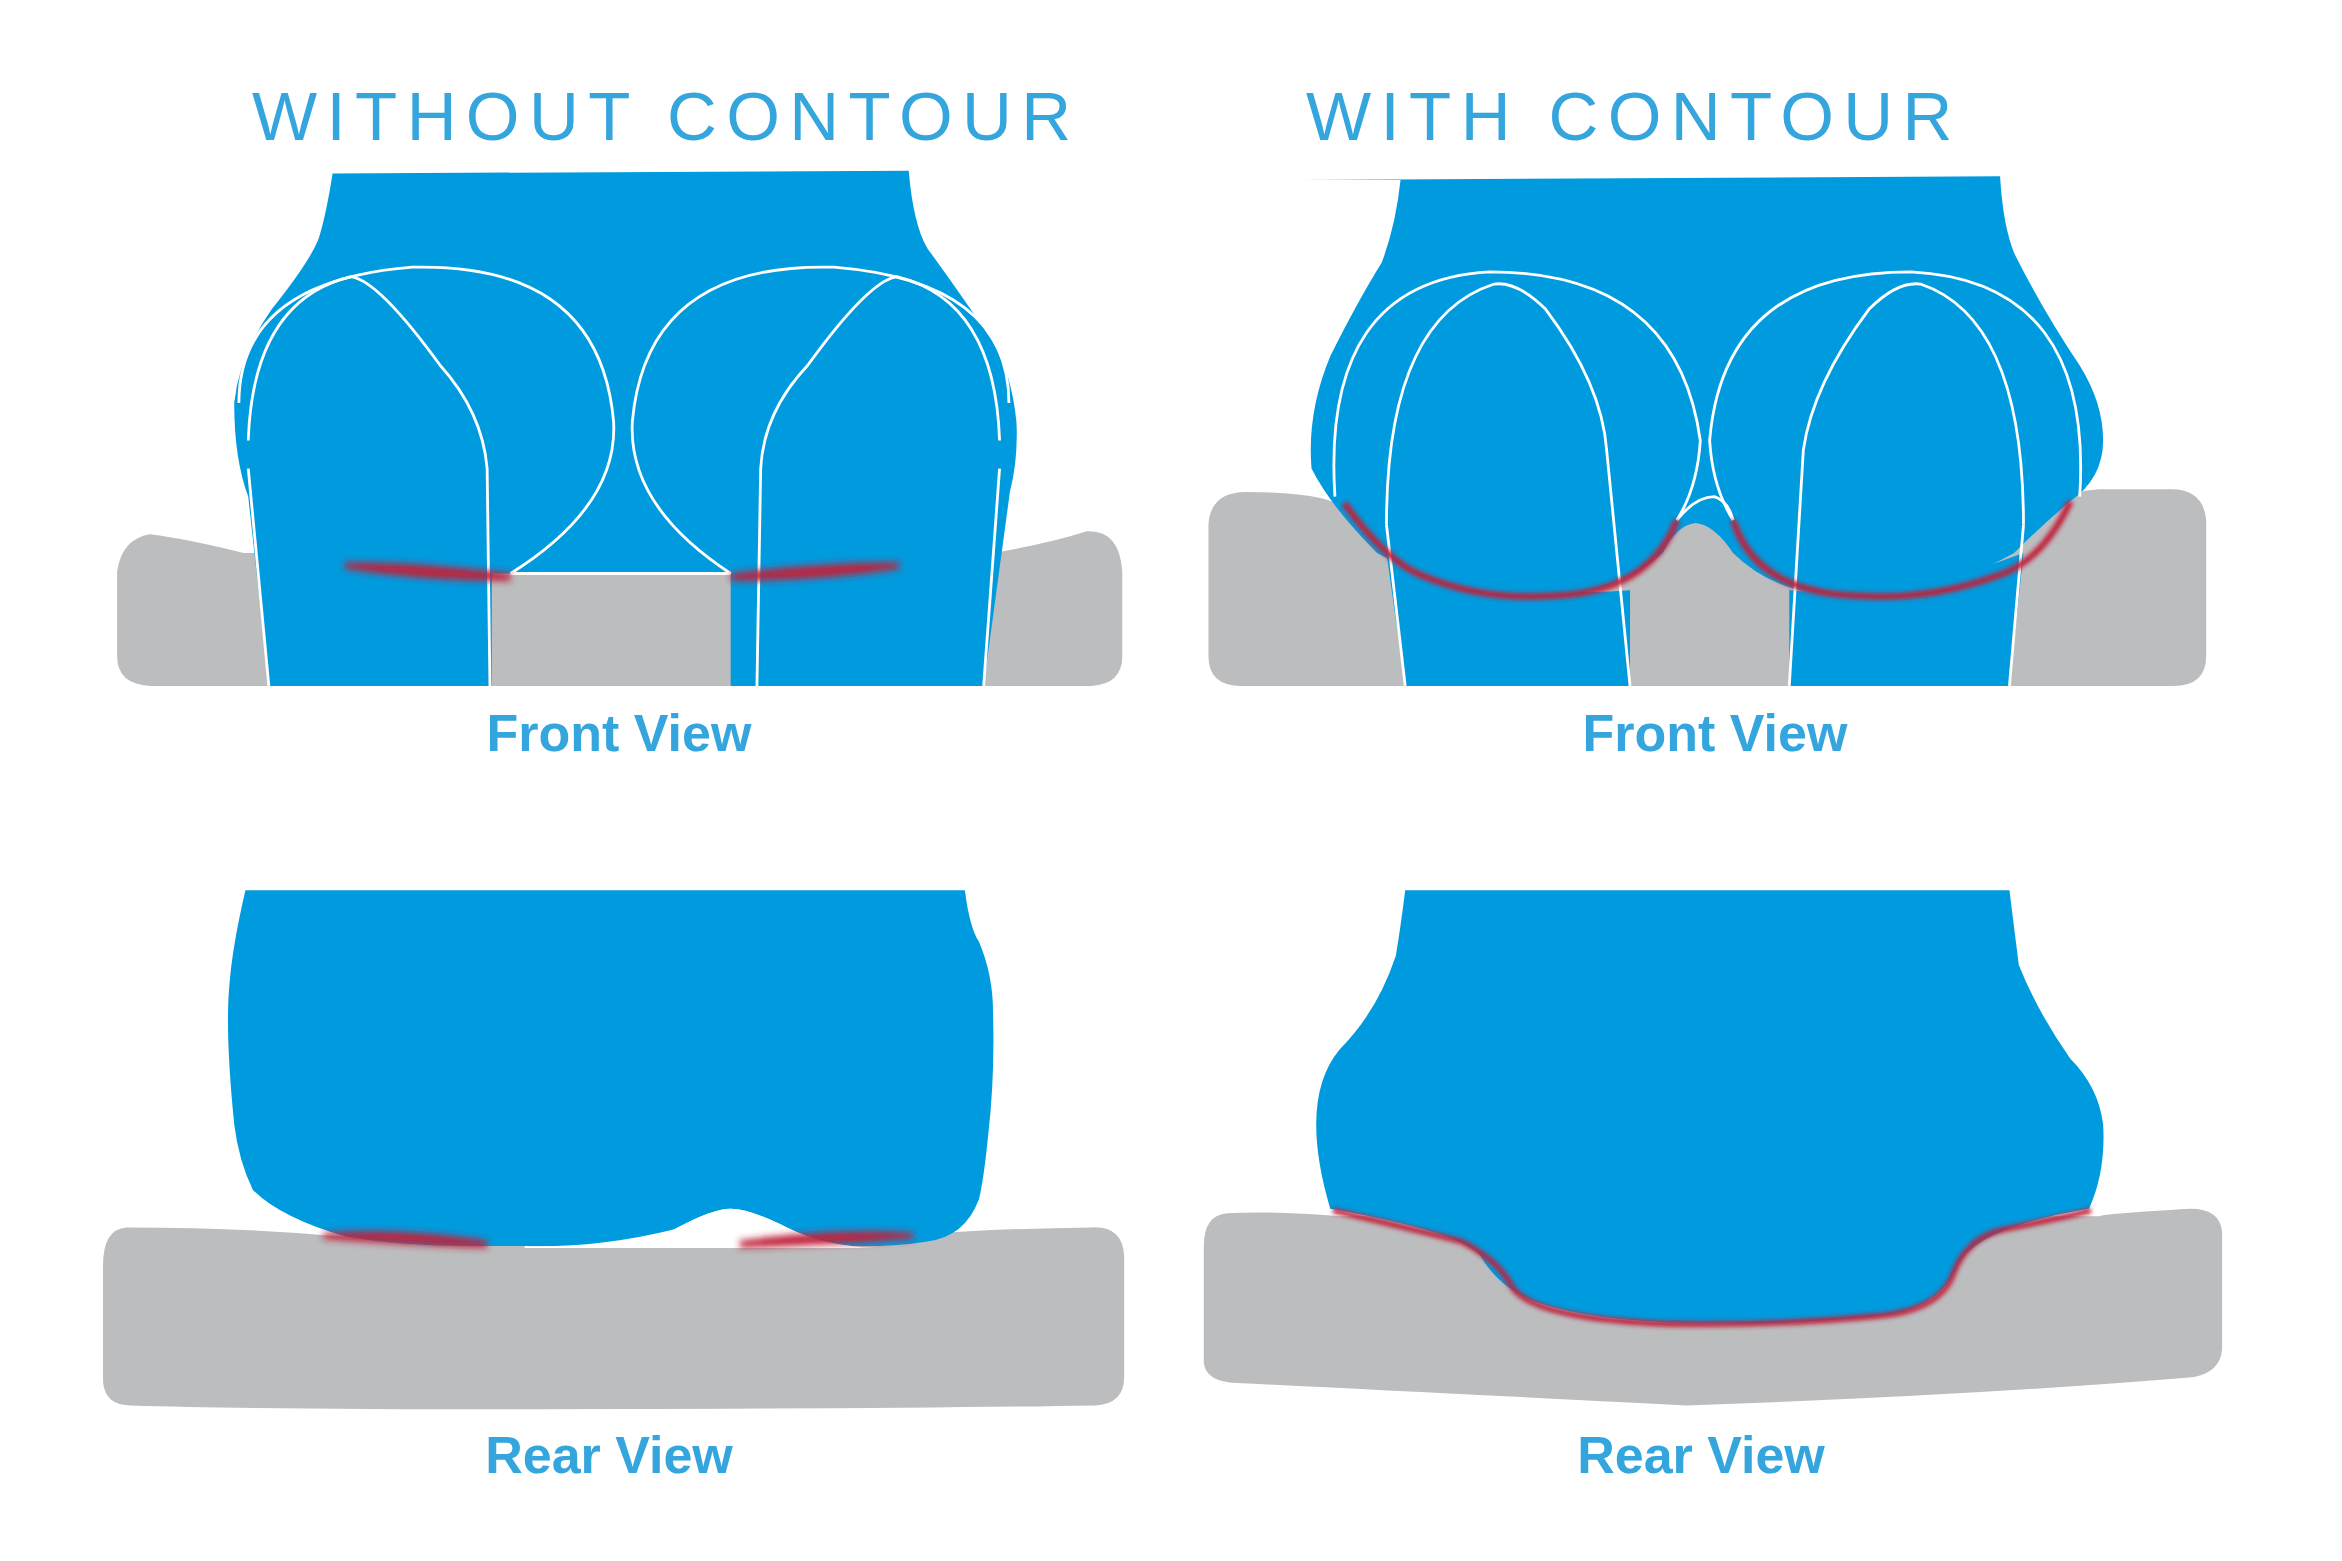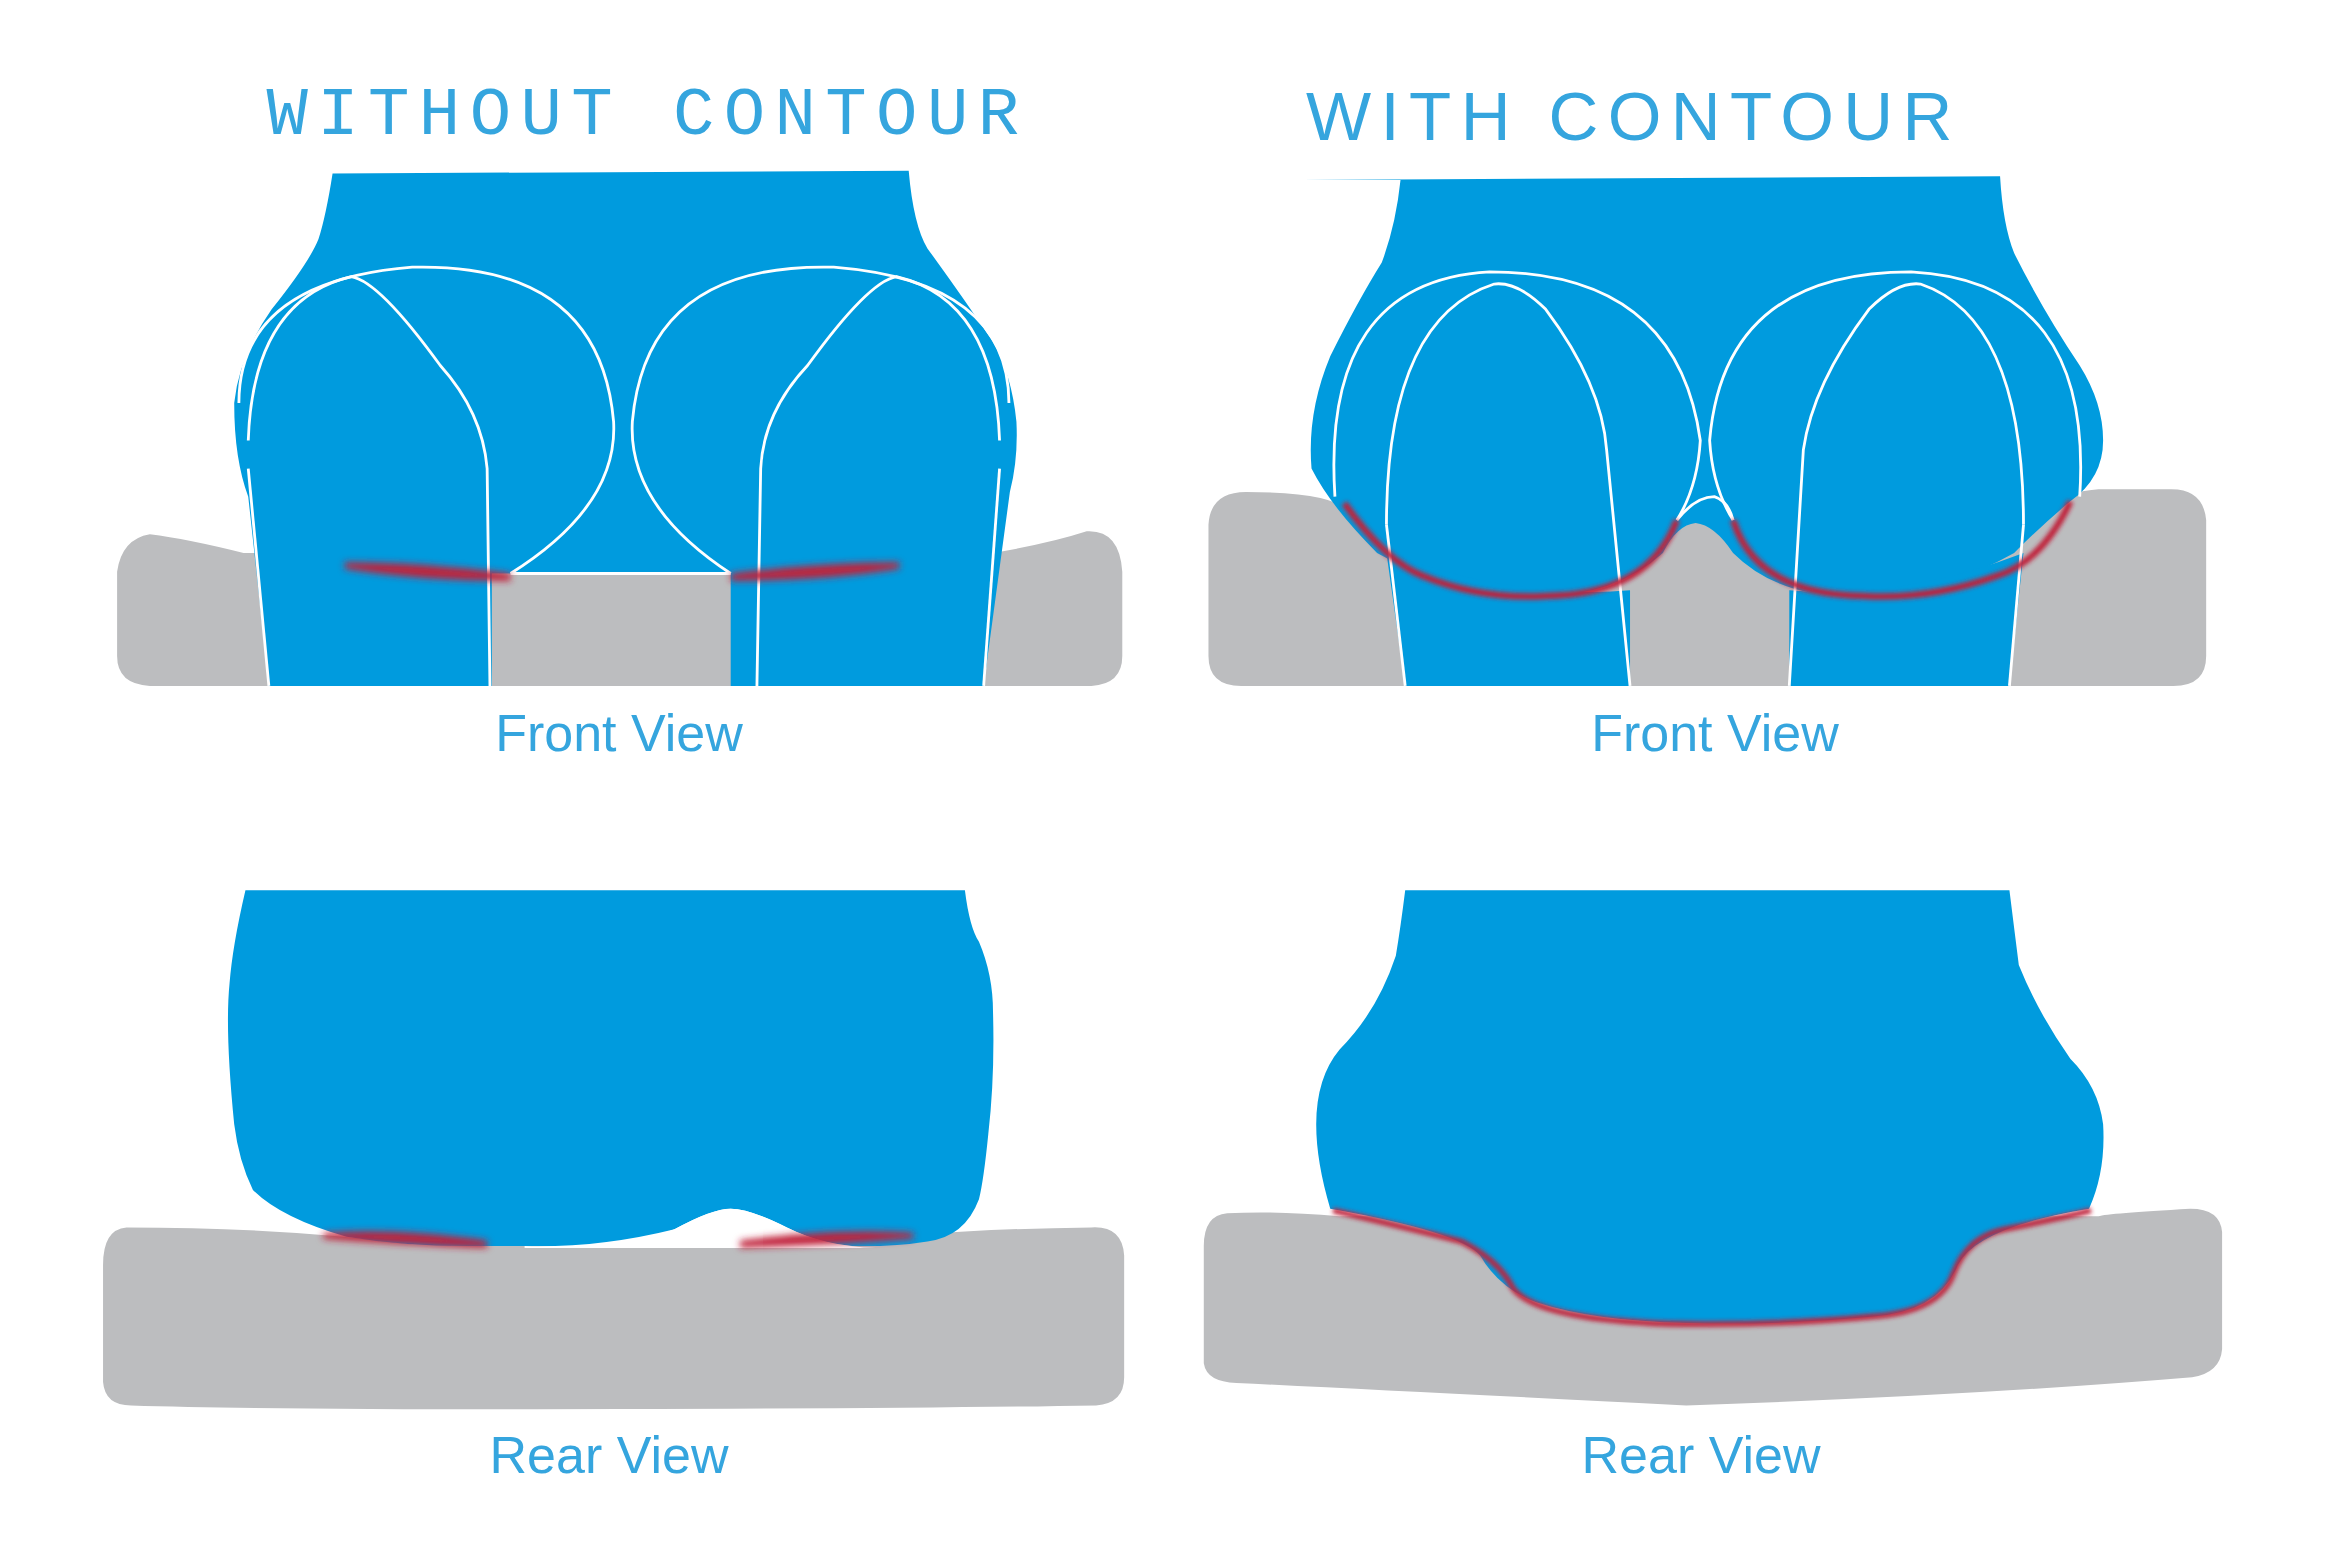--- a/index.html
+++ b/index.html
@@ -1,24 +1,24 @@
 <!DOCTYPE html>
 <html style="font-size:15px"><head>
 <meta charset="utf-8">
 <style>
   html, body { margin: 0; padding: 0; background: #ffffff; }
   body { width: 2342px; height: 1562px; position: relative; overflow: hidden; font-family: "Liberation Sans", "DejaVu Sans", sans-serif; }
   .title { position: absolute; top: 82px; font-size: 69px; letter-spacing: 9.4px; color: #35a5de; font-weight: 400; text-align: center; white-space: nowrap; line-height: 1; }
-  .label { position: absolute; font-size: 52px; color: #35a5de; font-weight: 400; text-align: center; white-space: nowrap; line-height: 1; }
+  .label { position: absolute; font-size: 52px; color: #35a5de; font-weight: 700; text-align: center; white-space: nowrap; line-height: 1; }
   svg.art { position: absolute; left: 0; top: 0; }
 </style>
 </head>
 <body>
 
-<div class="title" style="left:240px; width:815px;font-family:Liberation Mono, monospace;">WITHOUT CONTOUR</div>
+<div class="title" style="left:252px; width:815px;">WITHOUT CONTOUR</div>
 <div class="title" style="left:1306px; width:646px;">WITH CONTOUR</div>
 
 <svg class="art" width="2342" height="1562" viewBox="0 0 2500 1667" xmlns="http://www.w3.org/2000/svg">
   <defs>
     <filter id="blur" x="-20%" y="-200%" width="140%" height="500%">
       <feGaussianBlur stdDeviation="4"></feGaussianBlur>
     </filter>
     <filter id="blur2" x="-20%" y="-50%" width="140%" height="200%">
       <feGaussianBlur stdDeviation="2"></feGaussianBlur>
     </filter>

